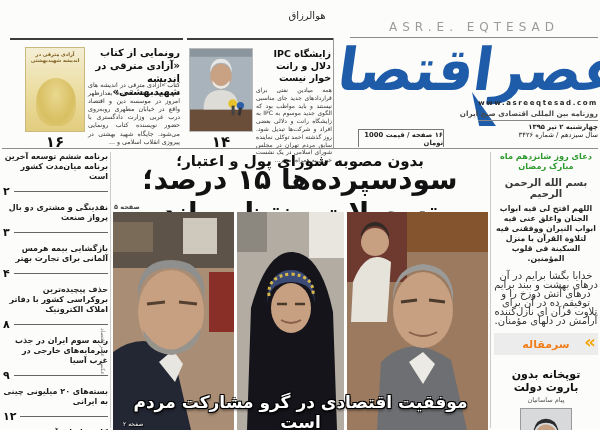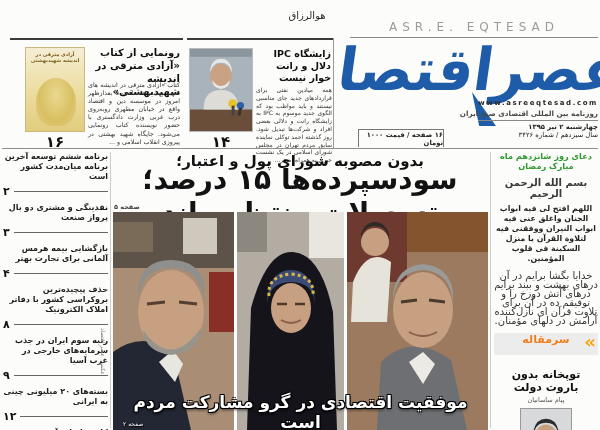--- a/index.html
+++ b/index.html
@@ -66,21 +66,21 @@
       text-shadow:-1px -1px 0 #000,1px -1px 0 #000,-1px 1px 0 #000,1px 1px 0 #000,0 2px 3px rgba(0,0,0,.7); }
   .strip-pageref { left:123px; top:420px; font-size:6px; color:#fff; text-shadow:0 0 2px #000,1px 1px 1px #000; }
   .photo-credit { left:100px; top:295px; height:80px; writing-mode:vertical-rl; font-size:5.8px; color:#777; letter-spacing:1px; }
 
   
   #right-col { left:494px; top:151px; width:104px; }
   .prayer-title { font-size:8.2px; font-weight:bold; color:#2e9b2e; }
   .basmala { font-size:10px; font-weight:bold; color:#3a3a3a; margin-top:6px; }
   .prayer-ar { font-size:7.8px; line-height:10px; color:#1f1f1f; font-weight:bold; margin-top:5px; }
   .prayer-fa { font-size:10px; line-height:9px; color:#333; margin-top:7px; }
-  .ed-band { position:relative; margin-top:8px; height:22px; background:#ececec; display:flex; align-items:flex-start; justify-content:center; }
+  .ed-band { position:relative; margin-top:8px; height:22px; background:#ececec; display:flex; align-items:center; justify-content:center; }
   .ed-label { font-size:11px; font-weight:bold; color:#ef7d1a; letter-spacing:1px; text-shadow:0 0 1px #fff; }
   .ed-chevrons { position:absolute; right:2px; top:-2px; font-size:18px; font-weight:bold; color:#f5a300; line-height:22px; }
   .ed-title { font-size:11px; font-weight:bold; color:#101010; margin-top:13px; }
   .ed-byline { font-size:6.5px; color:#555; margin-top:2px; }
   .portrait { width:52px; height:76px; margin:4px auto 0; border:1px solid #999; overflow:hidden; }
   .portrait svg { display:block; width:100%; height:100%; }
 </style>
 </head>
 <body>
 
@@ -92,21 +92,21 @@
   <div class="abs latin-rule"></div>
   <div class="abs logo rtl">عصراقتصاد</div>
   <div class="abs blue-wedge"></div>
   <div class="abs website r">www.asreeqtesad.com</div>
   <div class="abs tagline r rtl">روزنامه بین المللی اقتصادی صبح ایران</div>
   <div class="abs mast-rule"></div>
   <div class="abs dates r rtl">
     <div class="d1">چهارشنبه ۲ تیر ۱۳۹۵</div>
     <div>سال سیزدهم / شماره ۳۴۲۶</div>
   </div>
-  <div class="abs price-box rtl">۱۶ صفحه / قیمت ۱۰۰۰ تومان</div>
+  <div class="abs price-box rtl">۱۶ صفحه / قیمت 1000 تومان</div>
 
   <div class="abs story-box" id="box-book">
     <div class="abs book-cover">
       <div class="cover-title">آزادی مترقی در اندیشه شهیدبهشتی</div>
       <div class="face"></div>
     </div>
     <div class="abs pagenum c" style="left:15px; top:93px; width:60px;">۱۶</div>
     <div class="abs story-head r rtl" style="left:78px; top:6px; width:92px;">رونمایی از کتاب «آزادی مترقی در اندیشه شهیدبهشتی»</div>
     <div class="abs story-body rtl" style="left:78px; top:41px; width:92px;">کتاب «آزادی مترقی در اندیشه های شهید بهشتی» ساعت ۵ بعدازظهر امروز در موسسه دین و اقتصاد واقع در خیابان مطهری روبه‌روی درب غربی وزارت دادگستری با حضور نویسنده کتاب رونمایی می‌شود. جایگاه شهید بهشتی در پیروزی انقلاب اسلامی و ...</div>
   </div>

